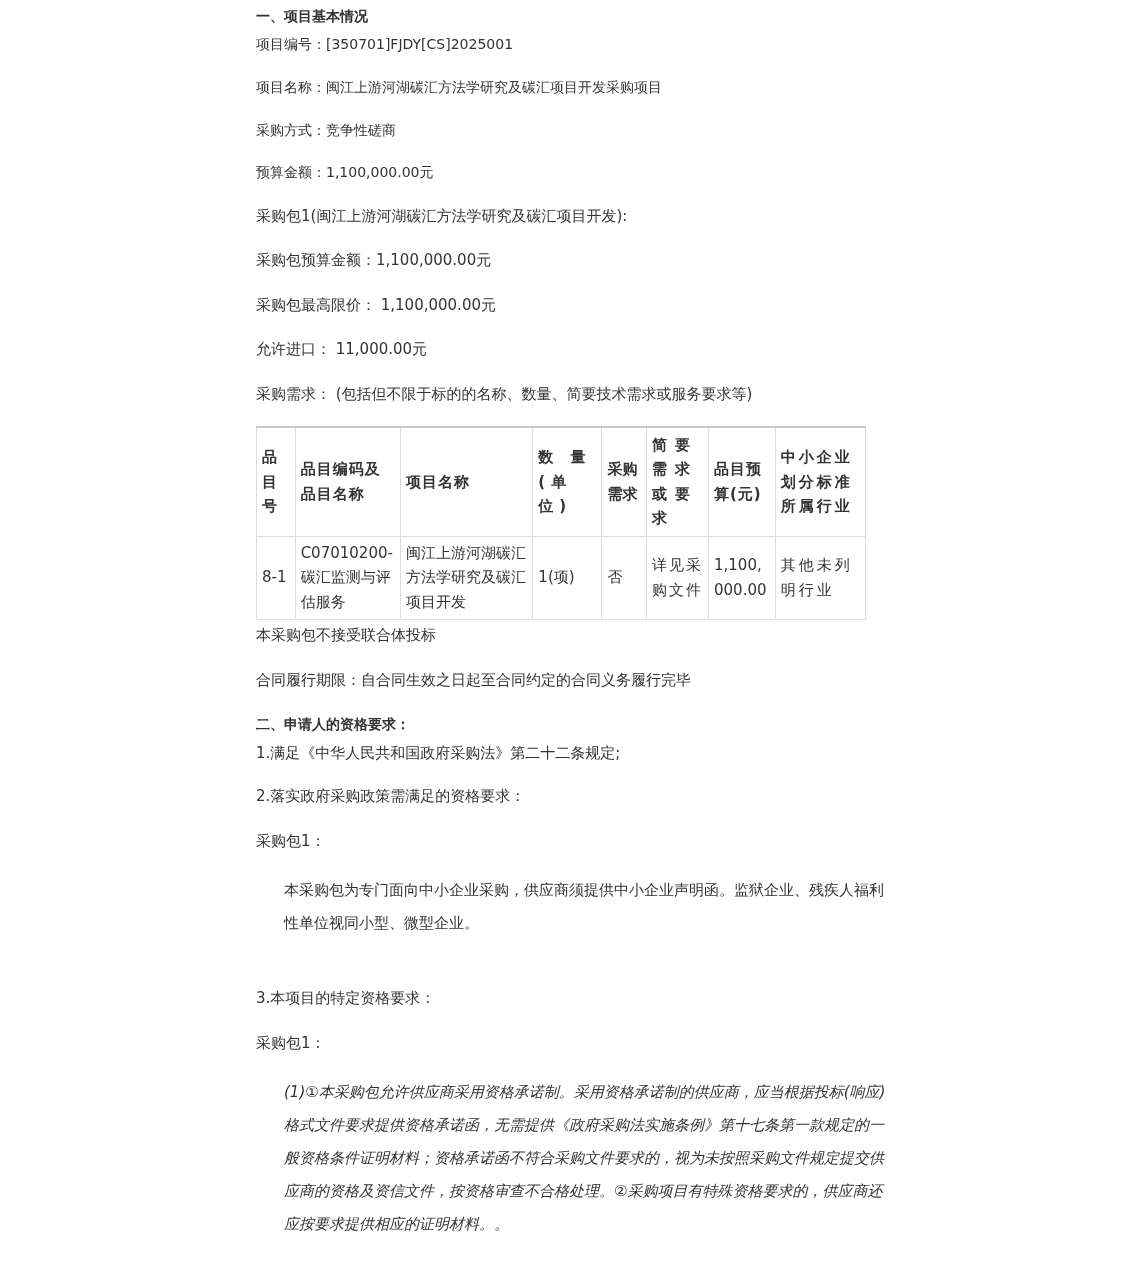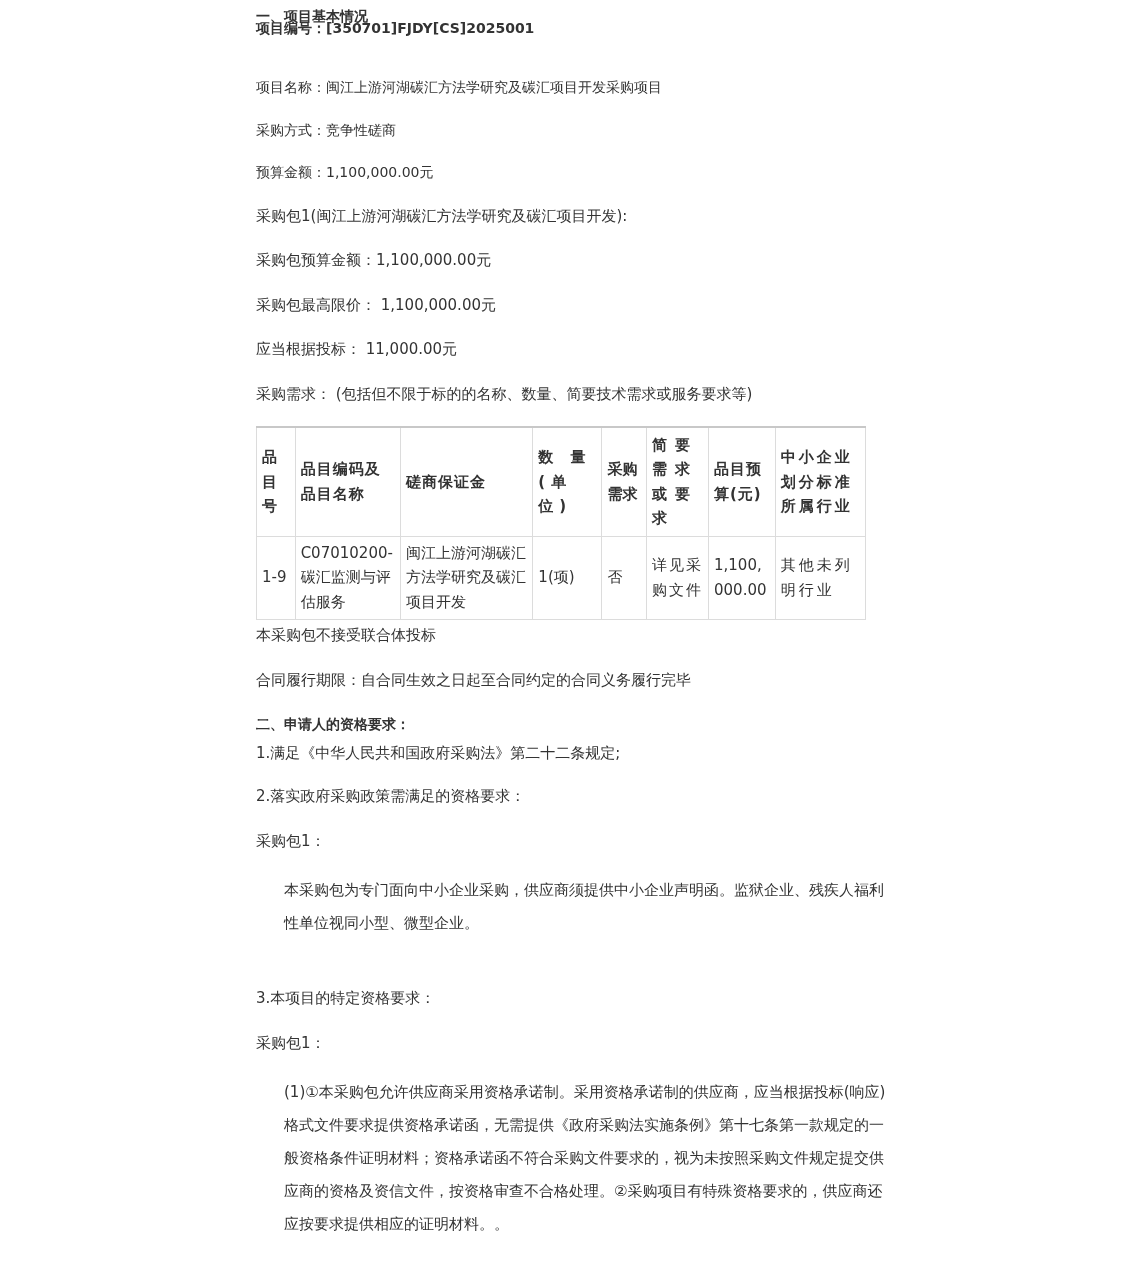--- a/index.html
+++ b/index.html
@@ -17,56 +17,56 @@
   table.req th { font-weight: bold; letter-spacing: 1px; }
   table.req th.vert { letter-spacing: 0; }
   .c1 { width: 33px; } .c2 { width: 90px; } .c3 { width: 113px; } .c4 { width: 59px; }
   .c5 { width: 38px; } .c6 { width: 53px; } .c7 { width: 57px; } .c8 { width: 77px; }
 </style>
 </head>
 <body>
 
 <div class="doc">
   <div class="h" style="top:8px;">一、项目基本情况</div>
-  <div class="p" style="top:20px;font-weight:bold;">项目编号：[350701]FJDY[CS]2025001</div>
+  <div class="p" style="top:36px;">项目编号：[350701]FJDY[CS]2025001</div>
   <div class="p" style="top:79px;">项目名称：闽江上游河湖碳汇方法学研究及碳汇项目开发采购项目</div>
   <div class="p" style="top:122px;">采购方式：竞争性磋商</div>
   <div class="p" style="top:164px;">预算金额：1,100,000.00元</div>
   <div class="p lg" style="top:207px;">采购包1(闽江上游河湖碳汇方法学研究及碳汇项目开发):</div>
   <div class="p lg" style="top:251px;">采购包预算金额：1,100,000.00元</div>
   <div class="p lg" style="top:296px;">采购包最高限价：  1,100,000.00元</div>
-  <div class="p lg" style="top:340px;">应当根据投标：  11,000.00元</div>
+  <div class="p lg" style="top:340px;">允许进口：  11,000.00元</div>
   <div class="p lg" style="top:385px;">采购需求：  (包括但不限于标的的名称、数量、简要技术需求或服务要求等)</div>
 
   <table class="req">
     <colgroup>
       <col class="c1">
         <col class="c2">
         <col class="c3">
         <col class="c4">
         <col class="c5">
         <col class="c6">
         <col class="c7">
         <col class="c8">
     </colgroup>
     <thead>
       <tr style="height:109px;">
         <th class="vert">品目号</th>
         <th>品目编码及品目名称</th>
-        <th>磋商保证金</th>
+        <th>项目名称</th>
         <th style="letter-spacing:6px;">数 量 (单位)</th>
         <th class="vert">采购需求</th>
         <th style="letter-spacing:8px;">简要需求或要求</th>
         <th>品目预算(元)</th>
         <th style="letter-spacing:3px;">中小企业划分标准所属行业</th>
       </tr>
     </thead>
     <tbody>
       <tr style="height:83px;">
-        <td>1-9</td>
+        <td>8-1</td>
         <td>C07010200-碳汇监测与评估服务</td>
         <td>闽江上游河湖碳汇方法学研究及碳汇项目开发</td>
         <td>1(项)</td>
         <td>否</td>
         <td style="letter-spacing:2px;">详见采购文件</td>
         <td>1,100,000.00</td>
         <td style="letter-spacing:3px;">其他未列明行业</td>
       </tr>
     </tbody>
   </table>
@@ -74,14 +74,14 @@
   <div class="p lg" style="top:626px;">本采购包不接受联合体投标</div>
   <div class="p lg" style="top:671px;text-align:right;">合同履行期限：自合同生效之日起至合同约定的合同义务履行完毕</div>
 
   <div class="h" style="top:716px;">二、申请人的资格要求：</div>
   <div class="p lg" style="top:744px;">1.满足《中华人民共和国政府采购法》第二十二条规定;</div>
   <div class="p lg" style="top:787px;">2.落实政府采购政策需满足的资格要求：</div>
   <div class="p lg" style="top:832px;">采购包1：</div>
   <div class="para" style="top:874px;">本采购包为专门面向中小企业采购，供应商须提供中小企业声明函。监狱企业、残疾人福利性单位视同小型、微型企业。</div>
   <div class="p lg" style="top:989px;">3.本项目的特定资格要求：</div>
   <div class="p lg" style="top:1034px;">采购包1：</div>
-  <div class="para" style="top:1076px;">(1)①本采购包允许供应商采用资格承诺制。采用资格承诺制的供应商，应当根据投标(响应)格式文件要求提供资格承诺函，无需提供《政府采购法实施条例》第十七条第一款规定的一般资格条件证明材料；资格承诺函不符合采购文件要求的，视为未按照采购文件规定提交供应商的资格及资信文件，按资格审查不合格处理。②采购项目有特殊资格要求的，供应商还应按要求提供相应的证明材料。。</div>
+  <div class="para" style="top:1076px;font-style:italic;">(1)①本采购包允许供应商采用资格承诺制。采用资格承诺制的供应商，应当根据投标(响应)格式文件要求提供资格承诺函，无需提供《政府采购法实施条例》第十七条第一款规定的一般资格条件证明材料；资格承诺函不符合采购文件要求的，视为未按照采购文件规定提交供应商的资格及资信文件，按资格审查不合格处理。②采购项目有特殊资格要求的，供应商还应按要求提供相应的证明材料。。</div>
 </div>
 
 </body></html>

